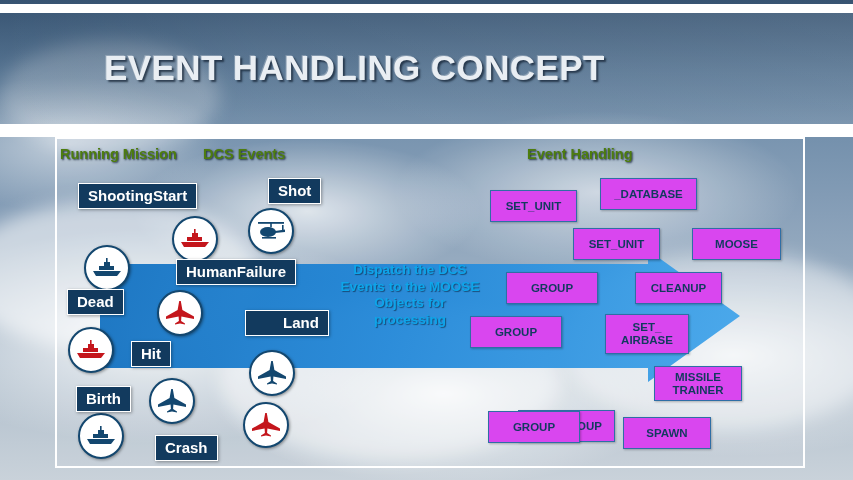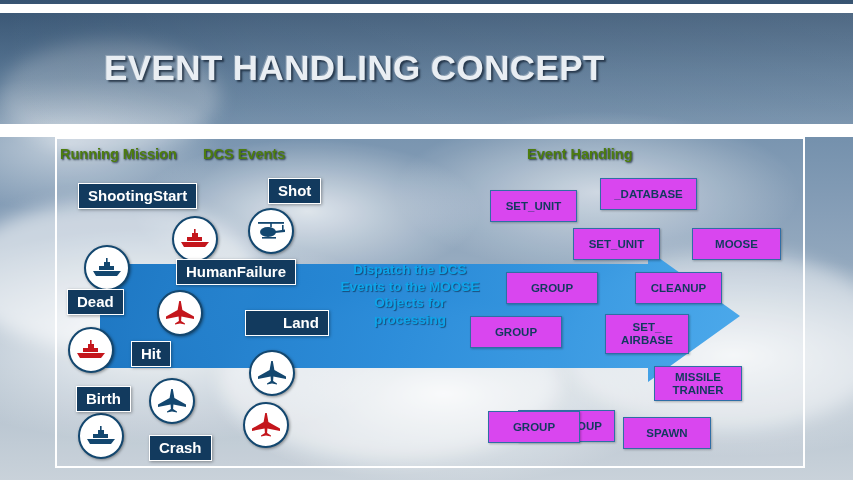--- a/index.html
+++ b/index.html
@@ -264,21 +264,21 @@
       </div>
     </div>
   <div id="labels-layer">
       <div class="dark-label" style="left: 78px; top: 183px;">ShootingStart</div>
       <div class="dark-label" style="left: 268px; top: 178px;">Shot</div>
       <div class="dark-label" style="left: 176px; top: 259px;">HumanFailure</div>
       <div class="dark-label" style="left: 67px; top: 289px;">Dead</div>
       <div class="dark-label" style="left: 245px; top: 310px; padding-left: 37px;">Land</div>
       <div class="dark-label" style="left: 131px; top: 341px;">Hit</div>
       <div class="dark-label" style="left: 76px; top: 386px;">Birth</div>
-      <div class="dark-label" style="left: 149px; top: 435px;">Crash</div>
+      <div class="dark-label" style="left: 155px; top: 435px;">Crash</div>
     </div>
   <div id="boxes-layer">
       <div class="white-box" style="left: 490px; top: 190px; width: 85px; height: 30px;">SET_UNIT</div>
       <div class="white-box" style="left: 600px; top: 178px; width: 95px; height: 30px;">_DATABASE</div>
       <div class="white-box" style="left: 573px; top: 228px; width: 85px; height: 30px;">SET_UNIT</div>
       <div class="white-box" style="left: 692px; top: 228px; width: 87px; height: 30px;">MOOSE</div>
       <div class="white-box" style="left: 506px; top: 272px; width: 90px; height: 30px;">GROUP</div>
       <div class="white-box" style="left: 635px; top: 272px; width: 85px; height: 30px;">CLEANUP</div>
       <div class="white-box" style="left: 470px; top: 316px; width: 90px; height: 30px;">GROUP</div>
       <div class="white-box" style="left: 605px; top: 314px; width: 82px; height: 38px;">SET_

